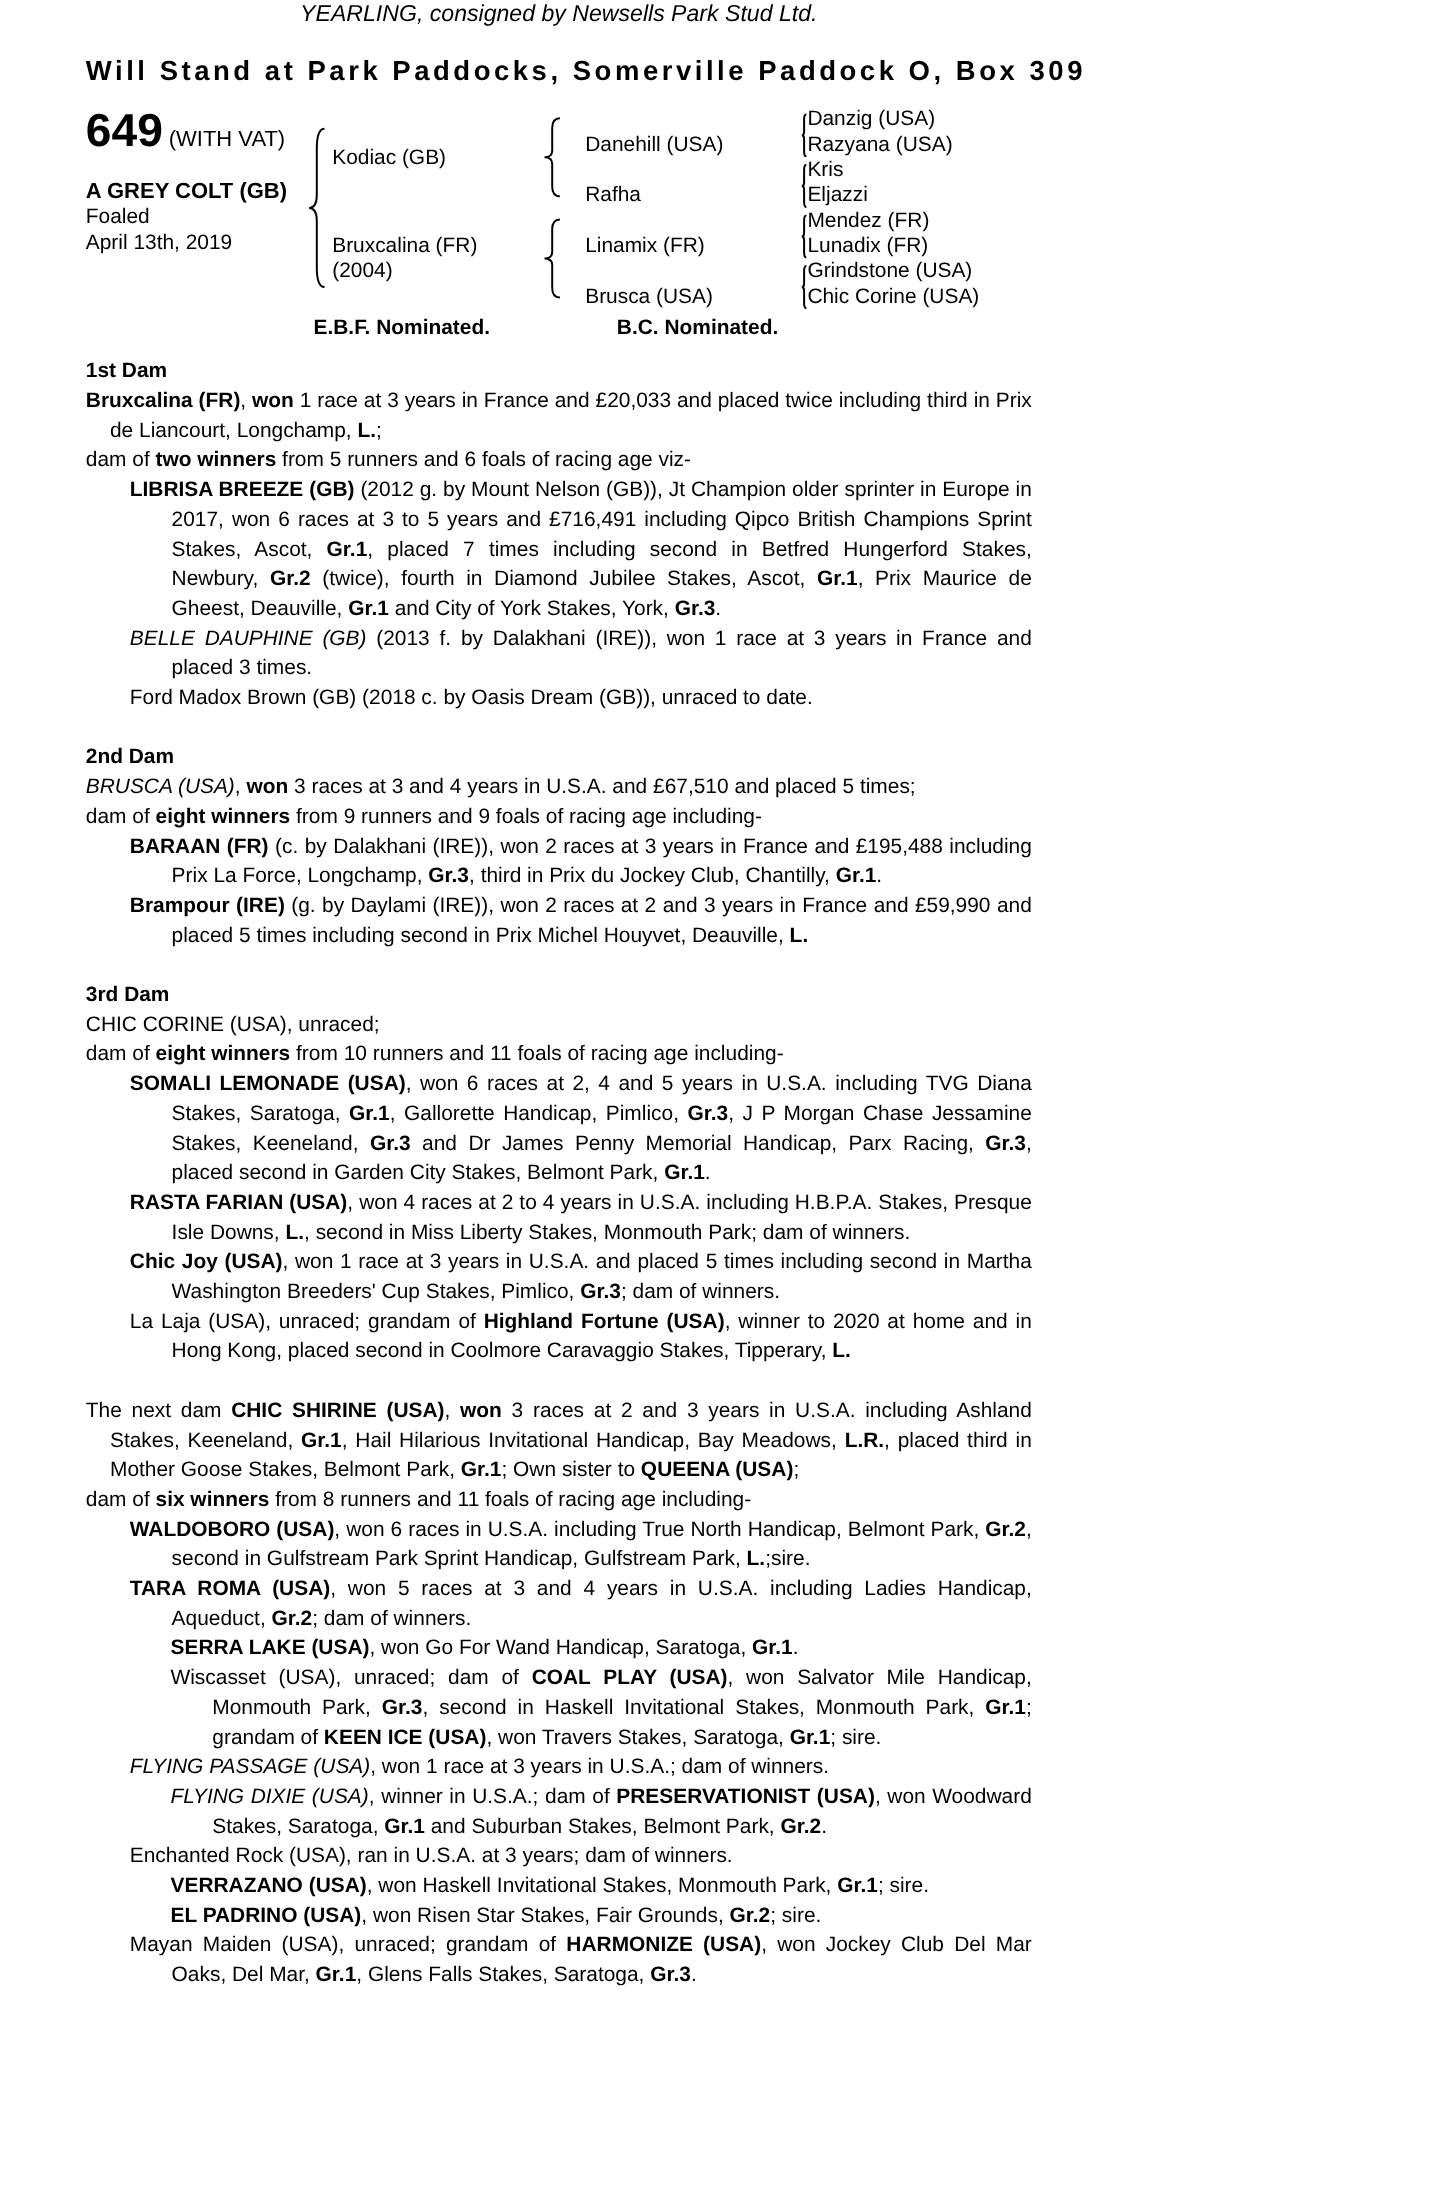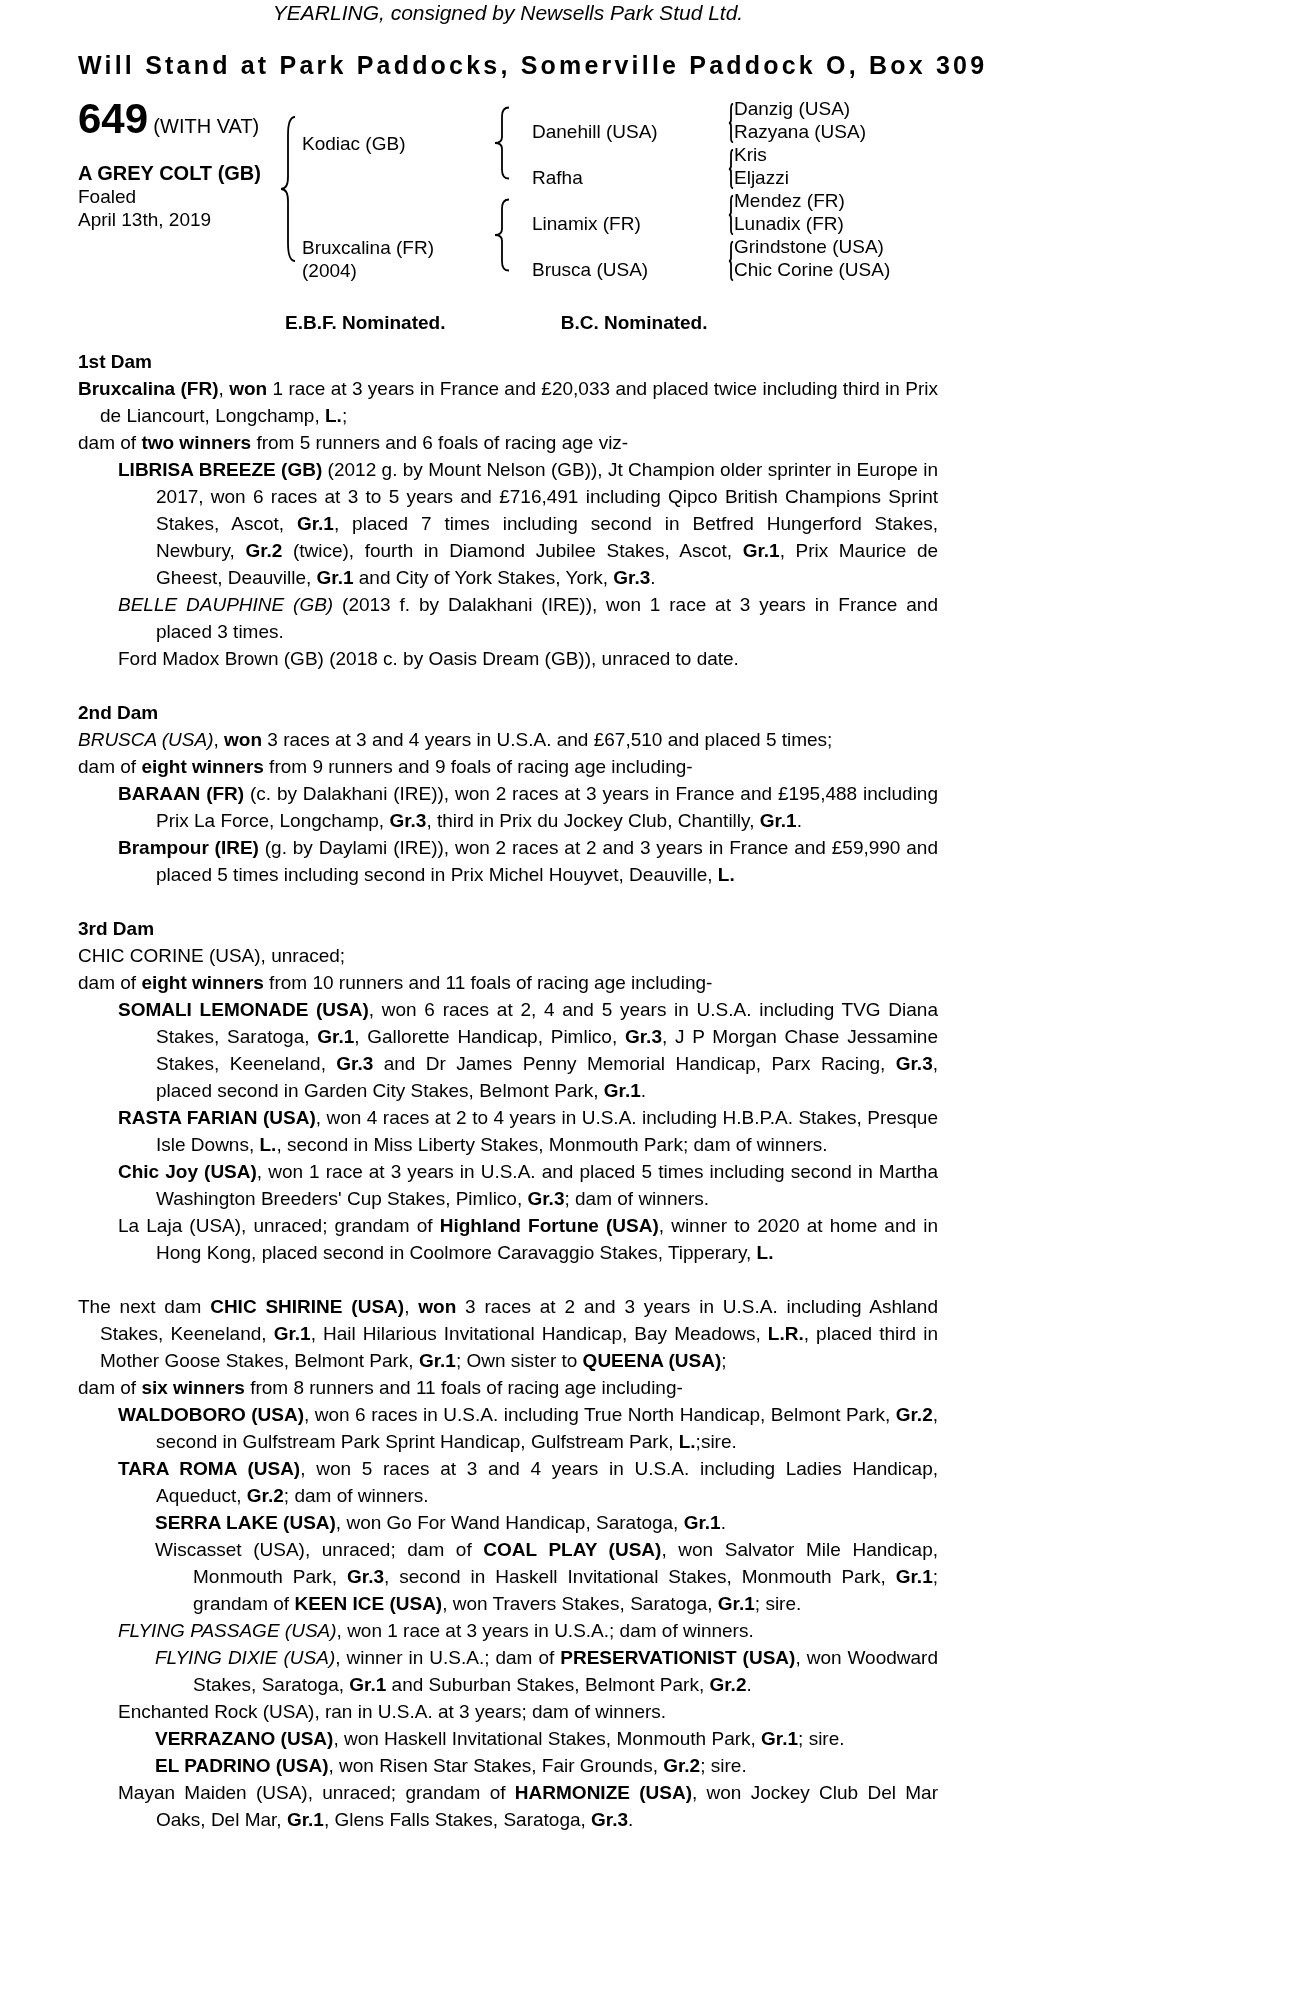--- a/index.html
+++ b/index.html
@@ -33,21 +33,21 @@
   
   .ped-grid { display: flex; margin-top: 18px; }
   .ped-info { width: 200px; }
   .lot-line { line-height: 44px; white-space: nowrap; }
   .lot-number { font-size: 42px; font-weight: bold; }
   .vat { font-size: 20px; }
   .colt-desc { font-weight: bold; font-size: 20px; margin-top: 12px; line-height: 24px; }
   .info-line { line-height: 23px; }
 
   .ped-rows { display: flex; flex-direction: column; }
-  .gen1 { width: 190px; gap: 24px; }
+  .gen1 { width: 190px; }
   .gen2 { width: 196px; }
   .gen3 { flex: 1; }
   .slot184 { height: 184px; display: flex; align-items: center; }
   .slot92 { height: 92px; display: flex; align-items: center; }
   .slot46 { height: 46px; display: flex; align-items: flex-end; margin-left: 16px; }
   .slot23 { height: 23px; display: flex; align-items: center; }
   .brace-col { display: flex; flex-direction: column; }
   .bc1 { width: 24px; }
   .bc2 { width: 24px; }
   .bc3 { width: 22px; }

